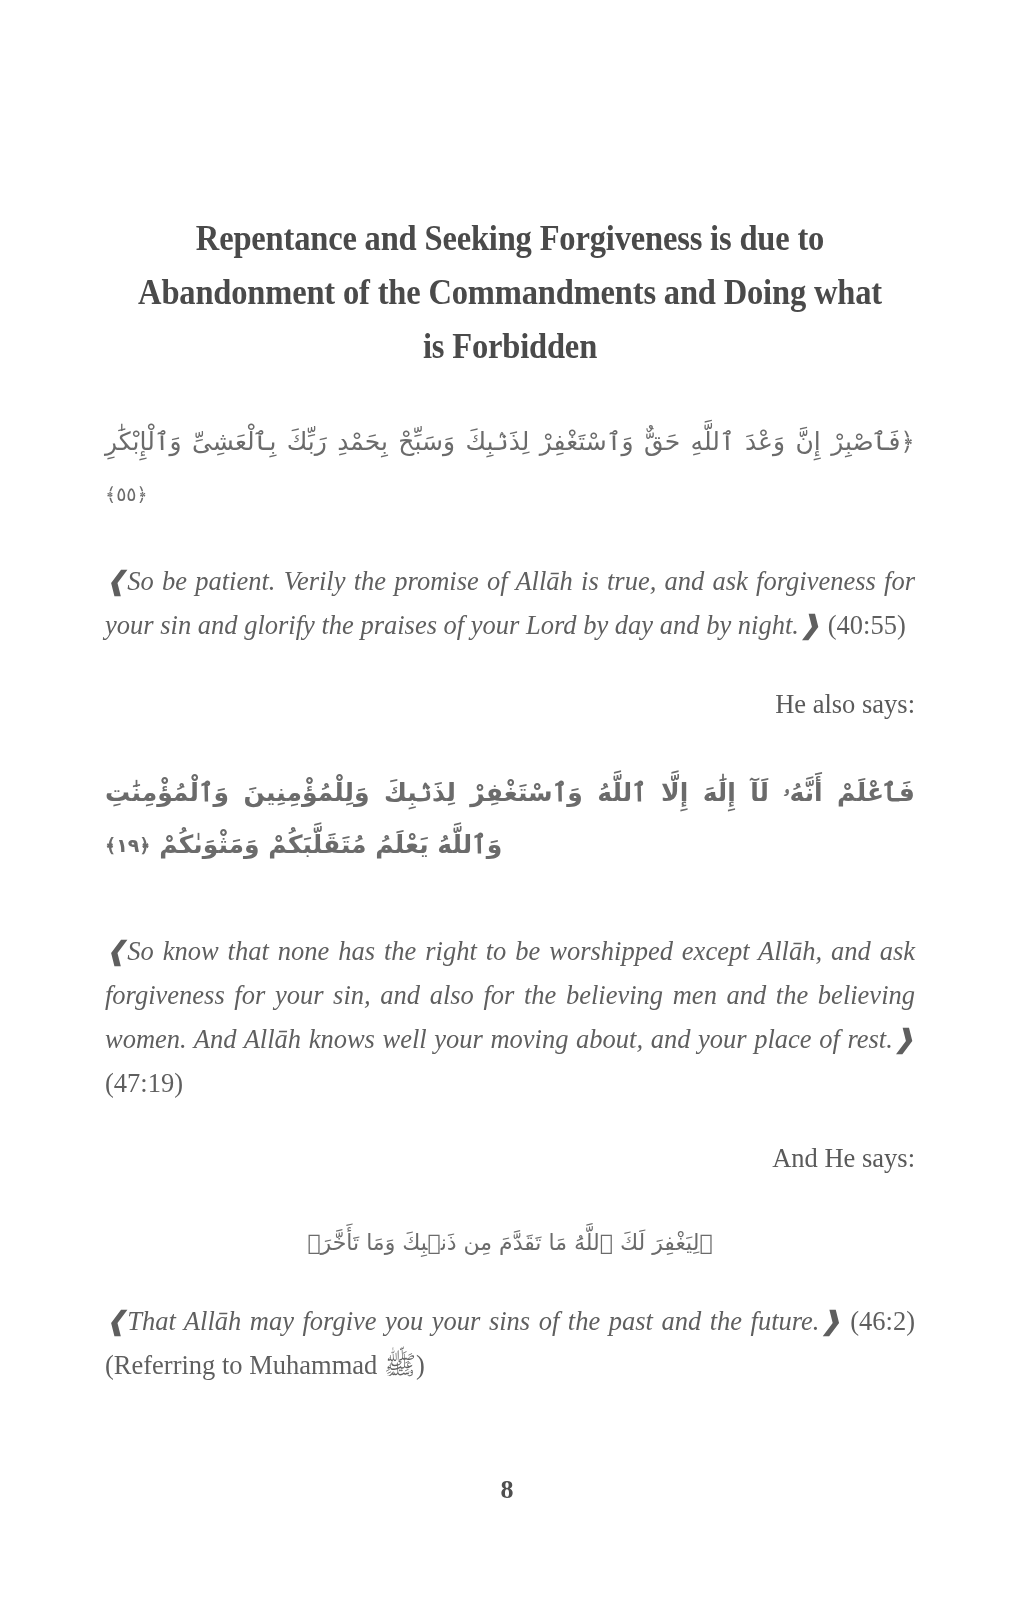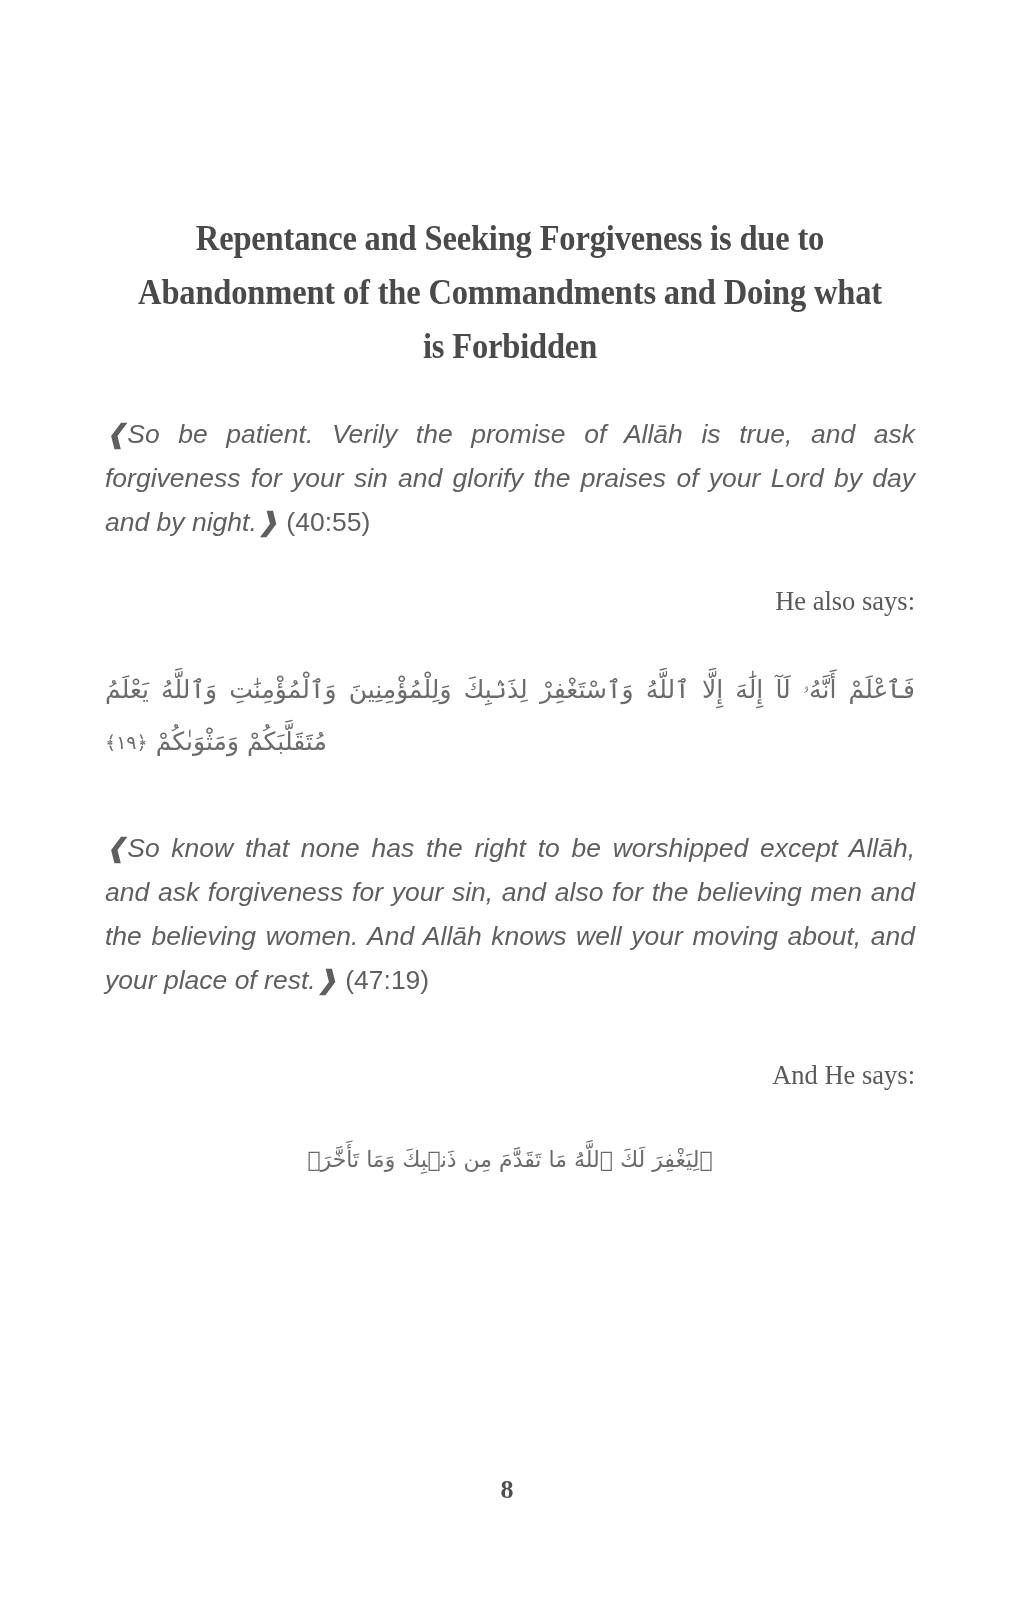--- a/index.html
+++ b/index.html
@@ -52,21 +52,21 @@
     font-size: 26.5px;
     line-height: 42px;
     text-align: justify;
     color: #5a5a5a;
     font-family: "Liberation Serif", "DejaVu Serif", serif;
   }
   .para.nojust { text-align: right; }
 
   .sp-intro  { margin-top: 64px; }
   .sp-also   { margin-top: 36px; }
-  .sp-andhe  { margin-top: 52px; }
+  .sp-andhe  { margin-top: 32px; }
 
   
   .arabic {
     margin: 0;
     direction: rtl;
     unicode-bidi: bidi-override;
     font-family: "DejaVu Sans", "Liberation Sans", sans-serif;
     font-size: 25px;
     line-height: 52px;
     color: #6b6b6b;
@@ -79,27 +79,27 @@
     text-align-last: center;
     font-size: 22px;
     line-height: 40px;
   }
   .arabic .verse-mark {
     display: inline-block;
     font-size: 19px;
     transform: translateY(-1px);
   }
   .sp-ar1 { margin-top: 42px; }
-  .sp-ar2 { margin-top: 42px; }
+  .sp-ar2 { margin-top: 42px; font-weight: bold; }
   .sp-ar3 { margin-top: 44px; }
 
   
   .trans {
     margin: 0;
-    font-family: Liberation Sans, sans-serif;
+    font-family: Liberation Serif, serif;
     font-style: italic;
     font-size: 26.5px;
     line-height: 44px;
     text-align: justify;
     color: #5f5f5f;
   }
   .trans .ref {
     font-style: normal;
   }
   .sp-tr1 { margin-top: 38px; }
@@ -121,30 +121,32 @@
 </style>
 </head>
 <body>
 
 <div class="page">
   <div class="content">
 
     <h1 class="page-title">Repentance and Seeking Forgiveness is due to Abandonment of the Commandments and Doing what is Forbidden</h1>
 
 
+    <p class="arabic sp-ar1"><span>﴿فَٱصْبِرْ إِنَّ وَعْدَ ٱللَّهِ حَقٌّ وَٱسْتَغْفِرْ لِذَنۢبِكَ وَسَبِّحْ بِحَمْدِ رَبِّكَ بِٱلْعَشِىِّ وَٱلْإِبْكَٰرِ</span> <span class="verse-mark">﴿٥٥﴾</span></p>
 
     <p class="trans sp-tr1"><span>❰So be patient. Verily the promise of Allāh is true, and ask forgiveness for your sin and glorify the praises of your Lord by day and by night.❱</span> <span class="ref">(40:55)</span></p>
 
     <p class="para nojust sp-also">He also says:</p>
 
     <p class="arabic sp-ar2"><span>فَٱعْلَمْ أَنَّهُۥ لَآ إِلَٰهَ إِلَّا ٱللَّهُ وَٱسْتَغْفِرْ لِذَنۢبِكَ وَلِلْمُؤْمِنِينَ وَٱلْمُؤْمِنَٰتِ وَٱللَّهُ يَعْلَمُ مُتَقَلَّبَكُمْ وَمَثْوَىٰكُمْ</span> <span class="verse-mark">﴿١٩﴾</span></p>
 
     <p class="trans sp-tr2"><span>❰So know that none has the right to be worshipped except Allāh, and ask forgiveness for your sin, and also for the believing men and the believing women. And Allāh knows well your moving about, and your place of rest.❱</span> <span class="ref">(47:19)</span></p>
 
     <p class="para nojust sp-andhe">And He says:</p>
 
     <p class="arabic centered sp-ar3">﴿لِيَغْفِرَ لَكَ ٱللَّهُ مَا تَقَدَّمَ مِن ذَنۢبِكَ وَمَا تَأَخَّرَ﴾</p>
 
+    <p class="trans sp-tr3"><span>❰That Allāh may forgive you your sins of the past and the future.❱</span> <span class="ref">(46:2)</span> <span class="ref">(Referring to Muhammad ﷺ)</span></p>
 
   </div>
 
   <div class="folio">8</div>
 </div>
 
 </body></html>

